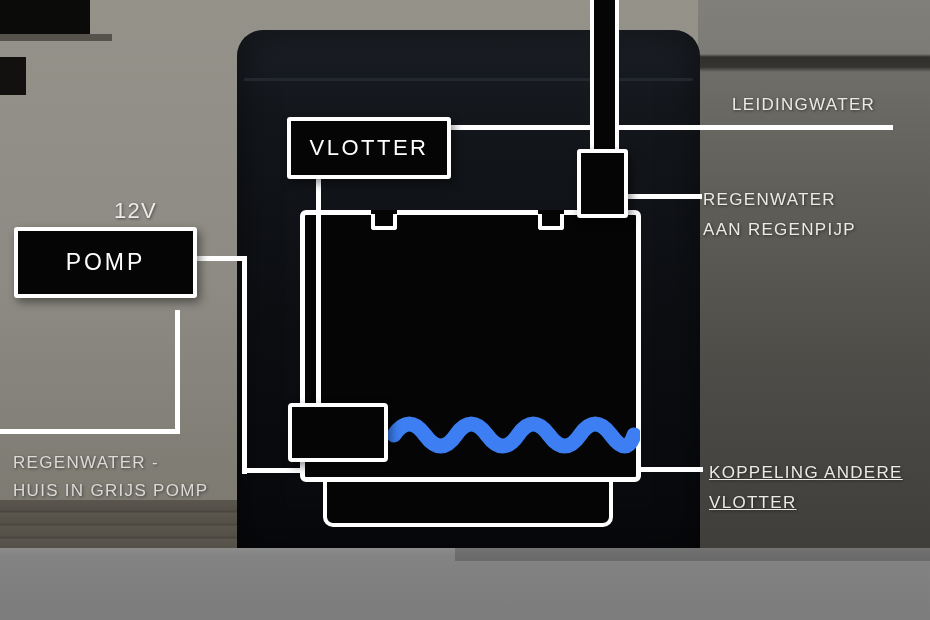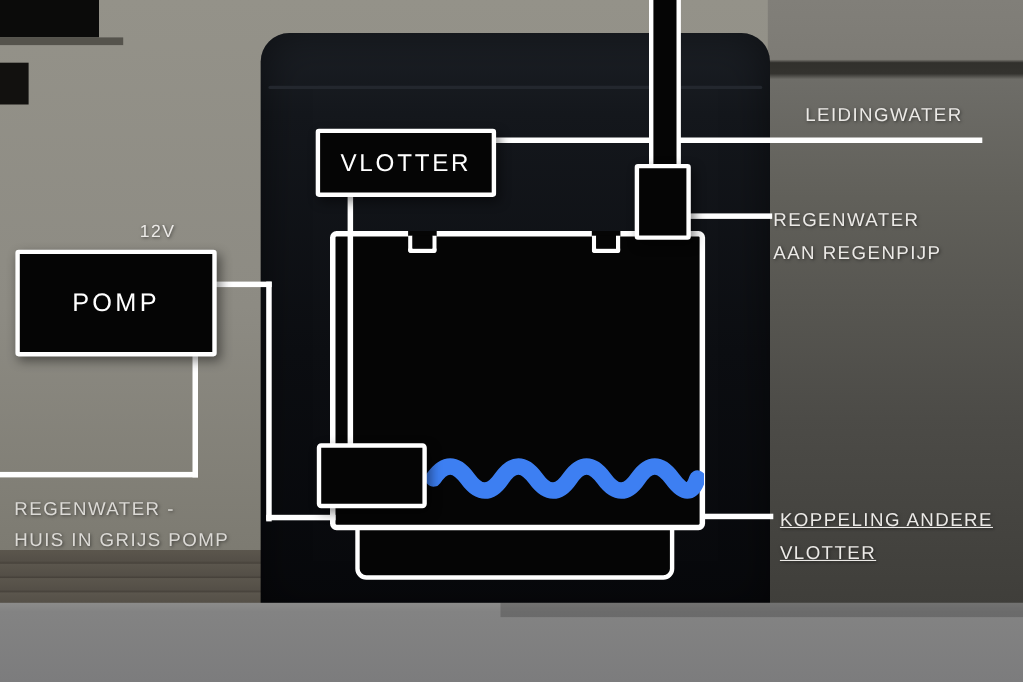--- a/index.html
+++ b/index.html
@@ -127,36 +127,36 @@
   }
 
   #water-wave { position: absolute; left: 386px; top: 409px; z-index: 23; }
 
   #vlotter-box {
     left: 287px; top: 117px; width: 164px; height: 62px;
     display: flex; align-items: center; justify-content: center;
     border-radius: 3px; z-index: 25;
   }
   #pomp-box {
-    left: 14px; top: 227px; width: 183px; height: 97px;
+    left: 14px; top: 227px; width: 183px; height: 71px;
     display: flex; align-items: center; justify-content: center;
     border-radius: 3px; z-index: 25;
   }
   .box-label {
     color: #ffffff; font-size: 23px; letter-spacing: 3px; font-weight: 500;
   }
   #vlotter-box .box-label { font-size: 22px; letter-spacing: 2.5px; }
 
   .annot {
     position: absolute; color: #eceae7; font-size: 17px;
     letter-spacing: 1.3px; font-weight: 500; line-height: 30px;
     text-shadow: 1px 1px 3px rgba(0,0,0,.5);
     z-index: 26; white-space: nowrap;
   }
-  #lbl-voltage      { left: 127px; top: 196px; font-size: 16px; }
+  #lbl-voltage      { left: 114px; top: 196px; font-size: 22px; }
   #lbl-leidingwater { left: 732px; top: 90px; }
   #lbl-bladvanger   { left: 703px; top: 185px; }
   #lbl-koppeling    { left: 709px; top: 458px; text-decoration: underline; }
   #lbl-regenwater   { left: 13px;  top: 449px; line-height: 28px; color: #dcdad6; }
 </style>
 </head>
 <body>
 
 <div class="stage">
 

